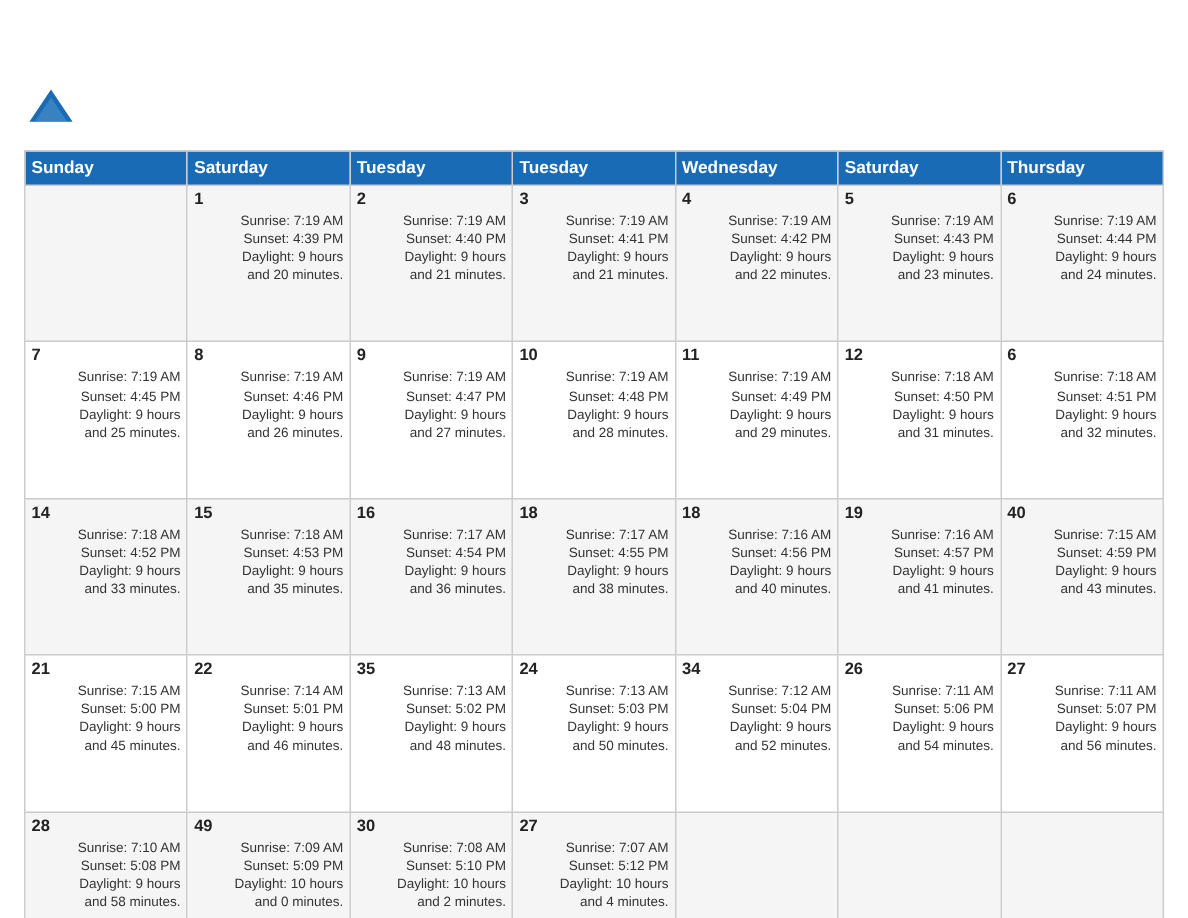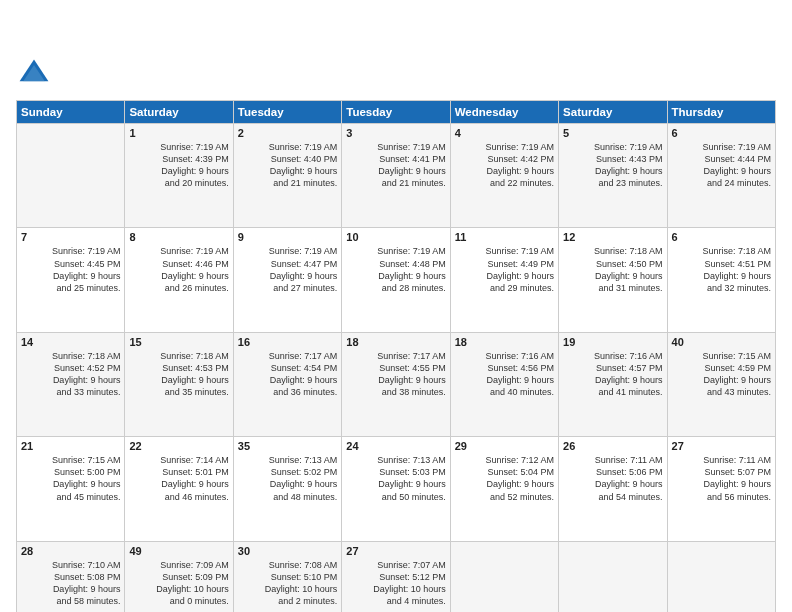--- a/index.html
+++ b/index.html
@@ -220,21 +220,21 @@
           </td>
           <td>
             <span class="day-num">35</span>
             <div class="day-info">Sunrise: 7:13 AM<br>Sunset: 5:02 PM<br>Daylight: 9 hours<br>and 48 minutes.</div>
           </td>
           <td>
             <span class="day-num">24</span>
             <div class="day-info">Sunrise: 7:13 AM<br>Sunset: 5:03 PM<br>Daylight: 9 hours<br>and 50 minutes.</div>
           </td>
           <td>
-            <span class="day-num">29</span>
+            <span class="day-num">34</span>
             <div class="day-info">Sunrise: 7:12 AM<br>Sunset: 5:04 PM<br>Daylight: 9 hours<br>and 52 minutes.</div>
           </td>
           <td>
             <span class="day-num">26</span>
             <div class="day-info">Sunrise: 7:11 AM<br>Sunset: 5:06 PM<br>Daylight: 9 hours<br>and 54 minutes.</div>
           </td>
           <td>
             <span class="day-num">27</span>
             <div class="day-info">Sunrise: 7:11 AM<br>Sunset: 5:07 PM<br>Daylight: 9 hours<br>and 56 minutes.</div>
           </td>

